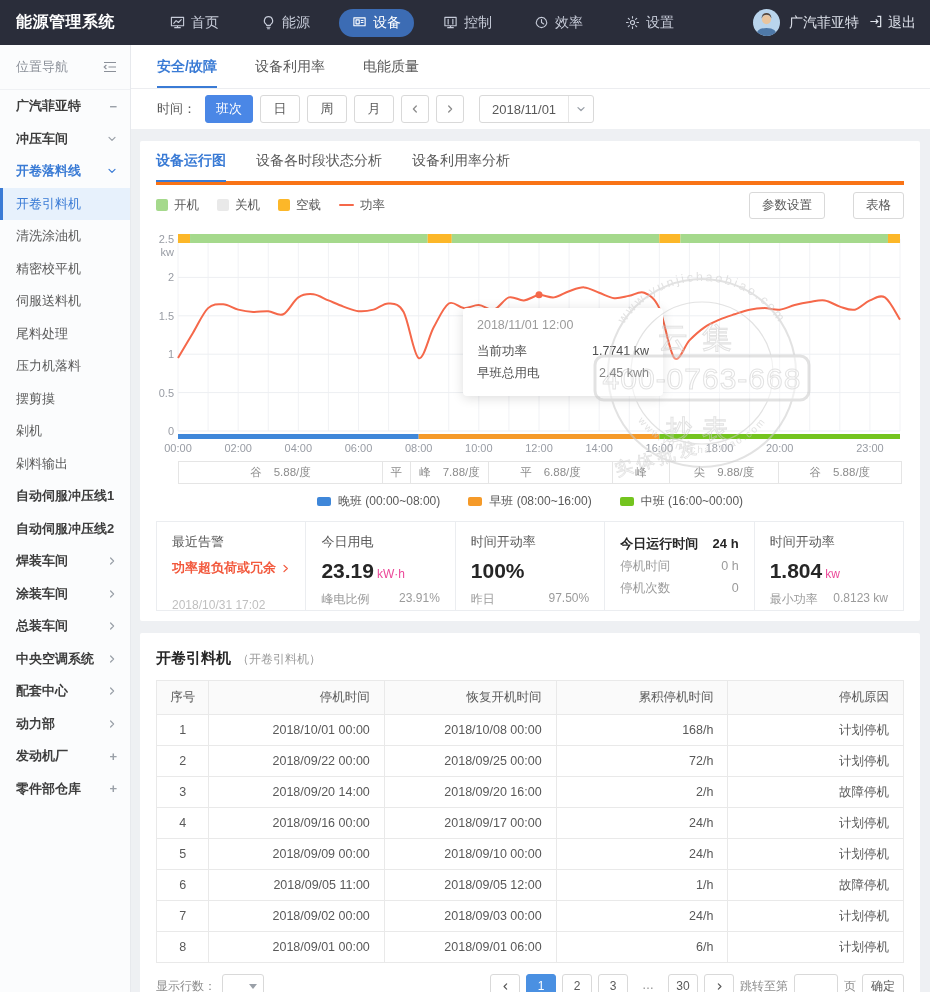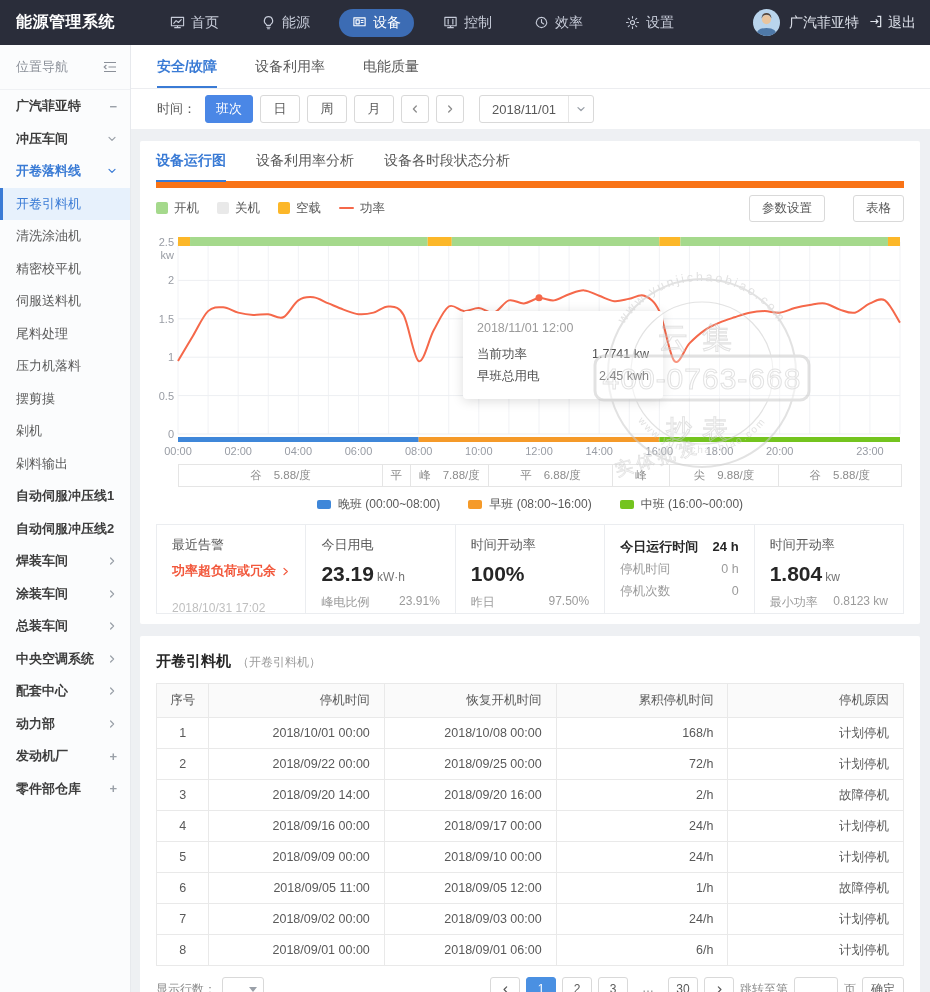--- a/index.html
+++ b/index.html
@@ -47,21 +47,21 @@
   .arrow-btn{height:26px;width:26px;border:1px solid #d9d9d9;border-radius:3px;background:#fff;color:#8c8c8c;
              display:flex;align-items:center;justify-content:center;cursor:pointer;}
   .date-select{height:26px;border:1px solid #d9d9d9;border-radius:3px;background:#fff;display:flex;
                align-items:center;margin-left:8px;cursor:pointer;}
   .date-select .dval{padding:0 12px;font-size:13px;color:#595959;}
   .date-select .dcaret{width:24px;align-self:stretch;display:flex;align-items:center;justify-content:center;
                border-left:1px solid #e6e6e6;color:#9aa0a8;}
   
   .card{background:#fff;border-radius:2px;margin:12px 10px 0 9px;}
   .chart-card{padding:0 16px 10px;}
-  .chart-tabs{display:flex;gap:30px;border-bottom:7px solid #f97316;height:40px;align-items:stretch;}
+  .chart-tabs{display:flex;gap:30px;border-bottom:4px solid #f97316;height:40px;align-items:stretch;}
   .chart-tab{font-size:14px;color:#595959;display:flex;align-items:center;position:relative;cursor:pointer;}
   .chart-tab.active{color:#3a7bd5;font-weight:bold;}
   .chart-tab.active::after{content:"";position:absolute;left:0;right:0;bottom:-1px;height:2px;background:#3a7bd5;}
   .legend-row{display:flex;align-items:center;height:40px;gap:18px;}
   .legend-item{display:flex;align-items:center;gap:6px;font-size:12.5px;color:#595959;}
   .legend-swatch{width:12px;height:12px;border-radius:2px;}
   .legend-line{width:15px;height:2px;border-radius:1px;}
   .legend-spacer{flex:1;}
   .tool-btn{height:27px;padding:0 12px;border:1px solid #d9d9d9;border-radius:3px;background:#fff;font-size:12.5px;
             color:#595959;display:flex;align-items:center;cursor:pointer;}
@@ -80,21 +80,21 @@
             font-size:11.5px;color:#8c8c8c;overflow:hidden;white-space:nowrap;}
   .shift-legend{display:flex;justify-content:center;gap:28px;align-items:center;height:28px;margin-top:3px;}
   .shift-item{display:flex;align-items:center;gap:7px;font-size:12px;color:#595959;}
   .shift-swatch{width:14px;height:9px;border-radius:2px;}
   
   .stats-row{display:flex;border:1px solid #ebedf0;margin-top:6px;height:88px;}
   .stat-cell{flex:1;padding:11px 15px;box-sizing:border-box;}
   .stat-cell + .stat-cell{border-left:1px solid #ebedf0;}
   .stat-title{font-size:13px;color:#595959;margin-bottom:8px;}
   .stat-big{font-size:21px;color:#262626;font-weight:bold;margin-bottom:8px;}
-  .stat-big .unit{font-size:12px;font-weight:normal;color:#737373;margin-left:3px;}
+  .stat-big .unit{font-size:12px;font-weight:normal;color:#ec4899;margin-left:3px;}
   .stat-sub{display:flex;justify-content:space-between;font-size:12px;color:#9b9b9b;}
   .alarm-text{font-size:13px;color:#f2583c;font-weight:bold;margin-bottom:21px;display:flex;align-items:center;
               justify-content:space-between;cursor:pointer;}
   .alarm-time{font-size:12px;color:#bfbfbf;}
   .rt-row{display:flex;justify-content:space-between;font-size:12.5px;color:#9b9b9b;line-height:22px;}
   .rt-row.first{color:#262626;font-weight:bold;font-size:13px;}
   
   .table-card{padding:12px 16px 10px;}
   .table-title{font-size:15px;font-weight:bold;color:#262626;margin:4px 0 12px;}
   .table-title .sub{font-size:12px;color:#9b9b9b;font-weight:normal;margin-left:6px;}
@@ -356,22 +356,22 @@
           <svg viewBox="0 0 10 10" width="10" height="10">
             <polyline points="2,3.6 5,6.5 8,3.6" fill="none" stroke="currentColor" stroke-width="1.3" stroke-linecap="round" stroke-linejoin="round"></polyline>
           </svg>
         </span>
     </span>
   </div>
 
   <section class="card chart-card">
     <div class="chart-tabs">
         <div class="chart-tab active">设备运行图</div>
+        <div class="chart-tab">设备各时段状态分析</div>
         <div class="chart-tab">设备利用率分析</div>
-        <div class="chart-tab">设备各时段状态分析</div>
       </div>
 
     <div class="legend-row">
       <span style="display:flex;gap:18px;">
           <span class="legend-item">
             <span class="legend-swatch" style="background:#a5d98c"></span>
             <span>开机</span>
           </span>
           <span class="legend-item">
             <span class="legend-swatch" style="background:#e9e9e9"></span>

